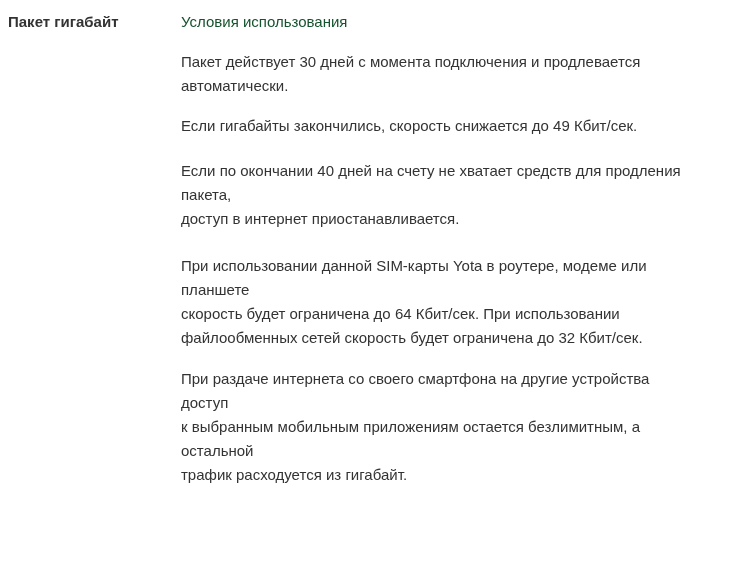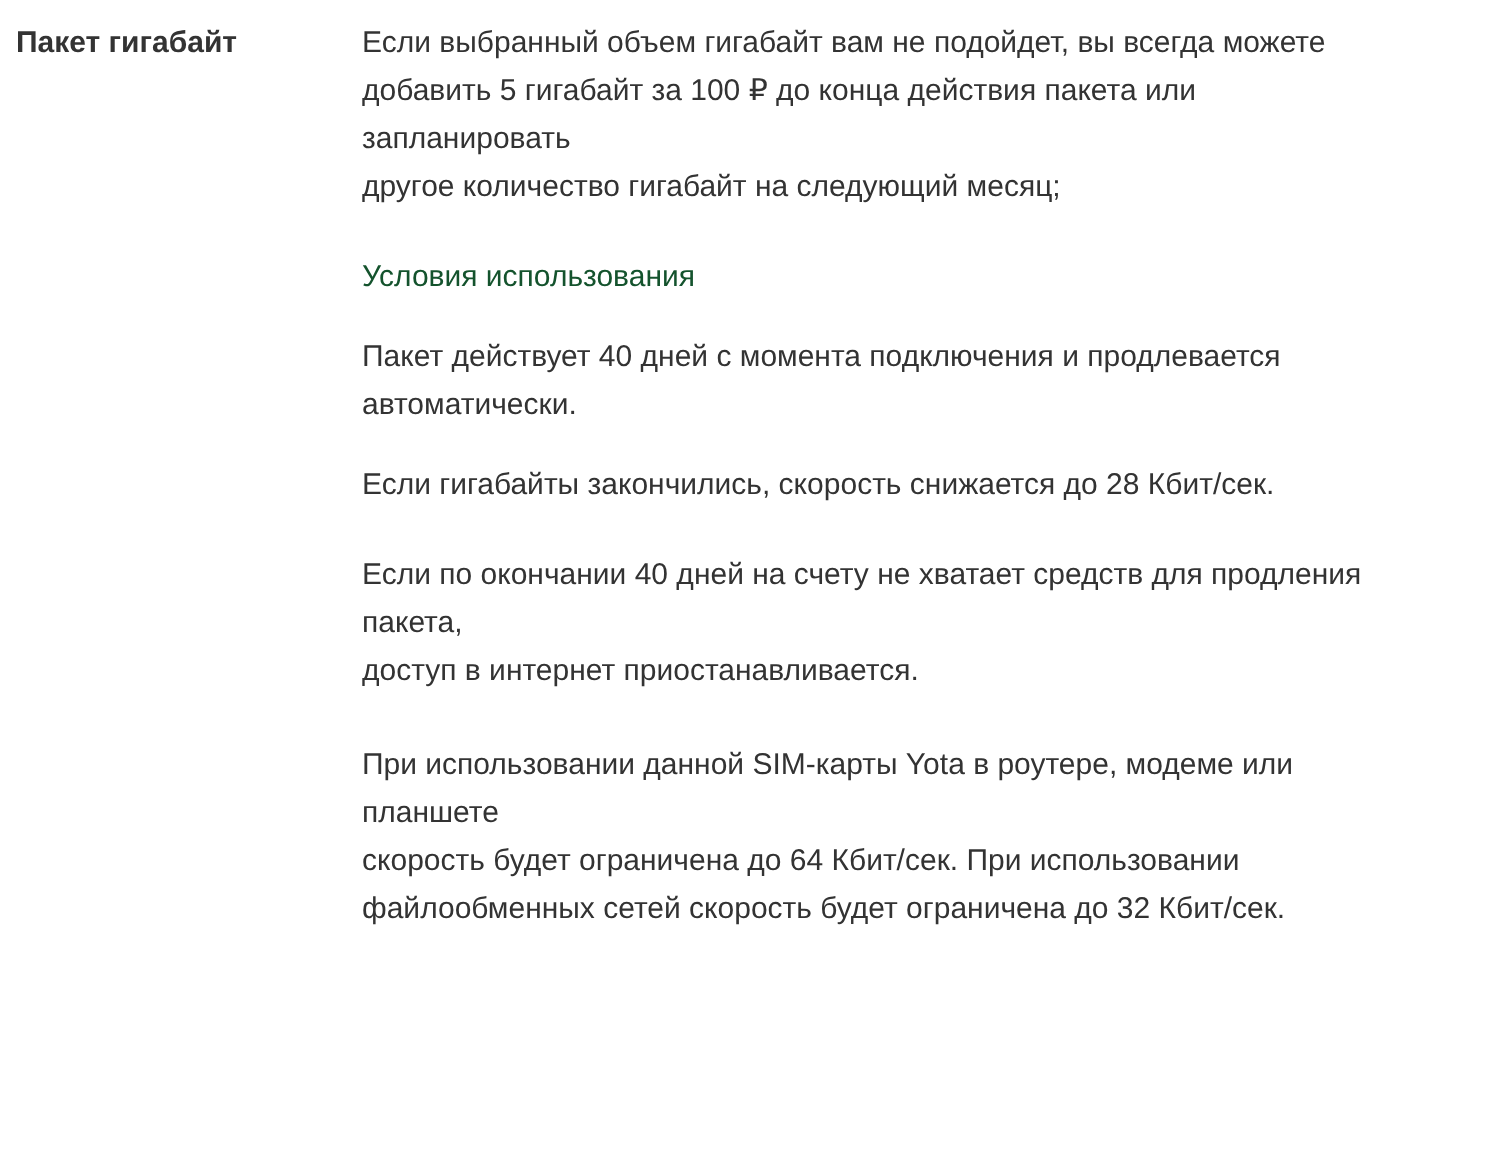--- a/index.html
+++ b/index.html
@@ -54,33 +54,33 @@
 </style>
 </head>
 <body>
 
 <div class="row">
 
   <h2 class="row-label">Пакет гигабайт</h2>
 
   <div class="row-content">
 
-    <p class="mb21">Если выбранный объем гигабайт вам не подойдет, вы всегда можете
-добавить 5 гигабайт за 100 ₽ до конца действия пакета или запланировать
-другое количество гигабайт на следующий месяц;</p>
 
     <p class="muted mb16">Условия использования</p>
 
-    <p class="mb16">Пакет действует 40 дней с момента подключения и продлевается
+    <p class="mb16">Пакет действует 30 дней с момента подключения и продлевается
 автоматически.</p>
 
-    <p class="mb21">Если гигабайты закончились, скорость снижается до 28 Кбит/сек.</p>
+    <p class="mb21">Если гигабайты закончились, скорость снижается до 49 Кбит/сек.</p>
 
     <p class="mb23">Если по окончании 40 дней на счету не хватает средств для продления пакета,
 доступ в интернет приостанавливается.</p>
 
     <p class="mb17">При использовании данной SIM-карты Yota в роутере, модеме или планшете
 скорость будет ограничена до 64 Кбит/сек. При использовании
 файлообменных сетей скорость будет ограничена до 32 Кбит/сек.</p>
 
+    <p>При раздаче интернета со своего смартфона на другие устройства доступ
+к выбранным мобильным приложениям остается безлимитным, а остальной
+трафик расходуется из гигабайт.</p>
   </div>
 
 </div>
 
 </body></html>

